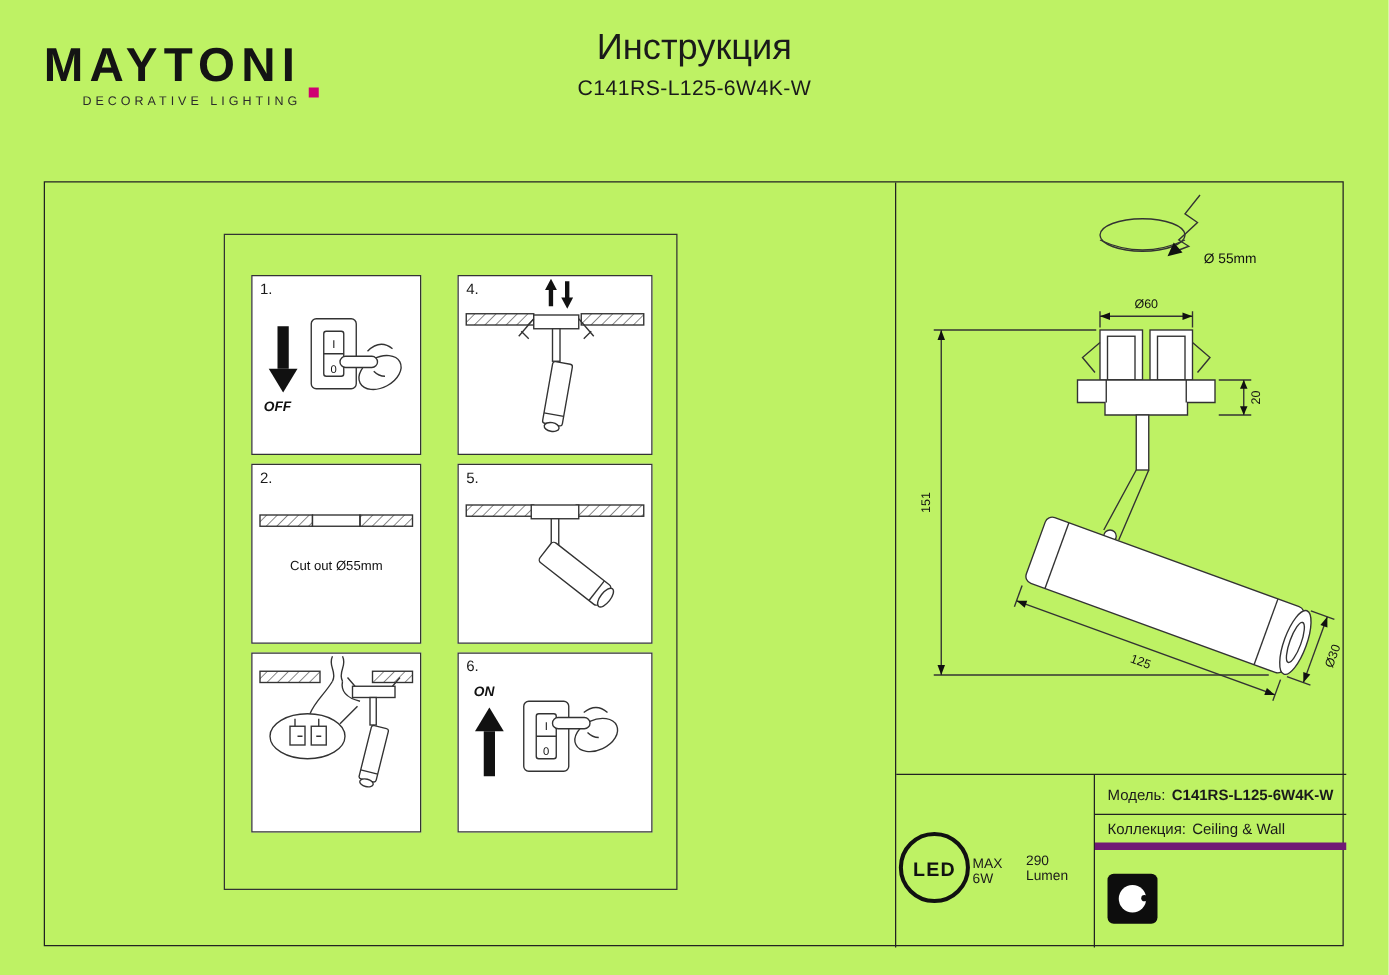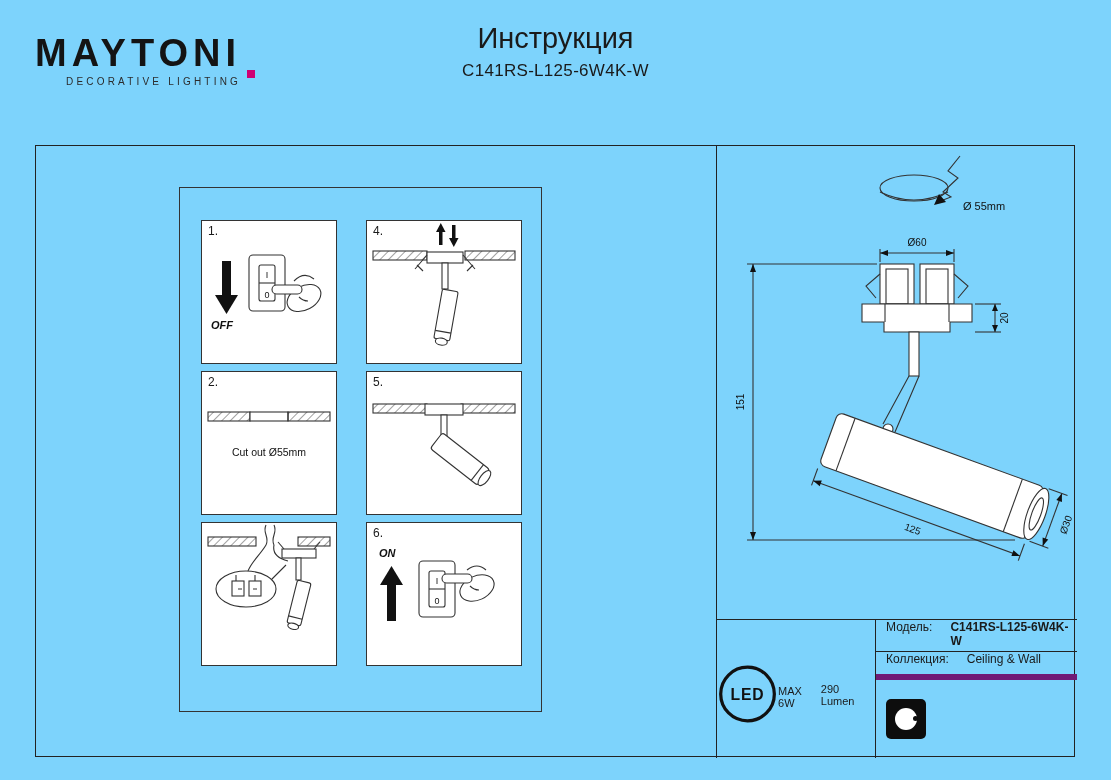--- a/index.html
+++ b/index.html
@@ -1,19 +1,19 @@
 <!DOCTYPE html>
 <html style="--accent: #cf0072;"><head>
 <meta charset="utf-8">
 <style>
   :root { --accent:#cf0072; --ink:#1a1a1a; --ln:#333; }
   * { box-sizing:border-box; }
   html,body { margin:0; padding:0; background:#fff; }
   .page {
-    position:relative; width:1111px; height:780px; background:#7dd3fc;
+    position:relative; width:1111px; height:780px; background:#bef264;
     font-family:"Liberation Sans", sans-serif; color:var(--ink); overflow:hidden;
   }
 
   
   .logo { position:absolute; left:35px; top:34px; display:inline-block; }
   .logo-text { position:relative; font-size:38px; font-weight:700; letter-spacing:5px; line-height:1.05; color:#141414; }
   .logo-dot { position:absolute; width:8px; height:8px; background:var(--accent); left:212px; top:36px; }
   .logo-tagline { font-size:10px; letter-spacing:3.2px; text-align:right; margin-top:2px; color:#2b2b2b; }
 
   .title-block { position:absolute; left:0; right:0; top:22px; text-align:center; }
@@ -44,21 +44,21 @@
   
   .tech-svg { position:absolute; left:0; top:0; width:360px; height:473px; }
 
   
   .spec-area { position:absolute; left:0; top:473px; width:360px; height:139px; border-top:1px solid #222; display:flex; }
   .led-cell { width:158px; height:100%; display:flex; flex-direction:row; align-items:center; padding-top:9px; }
   .led-logo { width:62px; height:62px; }
   .max-power { font-size:11px; margin-top:6px; }
   .lumen { font-size:11px; margin-top:3px; }
   .info-cell { flex:1; border-left:1px solid #222; display:flex; flex-direction:column; }
-  .info-row { padding-left:10px; font-size:12px; display:flex; gap:18px; }
+  .info-row { padding-left:10px; font-size:12px; display:flex; align-items:center; gap:5px; }
   .row1 { height:32px; border-bottom:1px solid #222; }
   .row2 { height:28px; border-bottom:6px solid #701a75; }
   .row3 { flex:1; align-items:center; gap:10px; }
   .val-bold { font-weight:700; }
   .series-icon { width:40px; height:40px; background:#0d0d0d; border-radius:5px; display:flex; align-items:center; justify-content:center; flex:none; }
   .series-icon .circle { position:relative; width:22px; height:22px; background:#fff; border-radius:50%; }
   .series-icon .notch { position:absolute; right:-1px; top:8px; width:5px; height:5px; background:#0d0d0d; border-radius:50%; }
   .series-text { font-size:12px; line-height:17px; }
   .series-text .type { font-size:11.5px; }
 </style>

